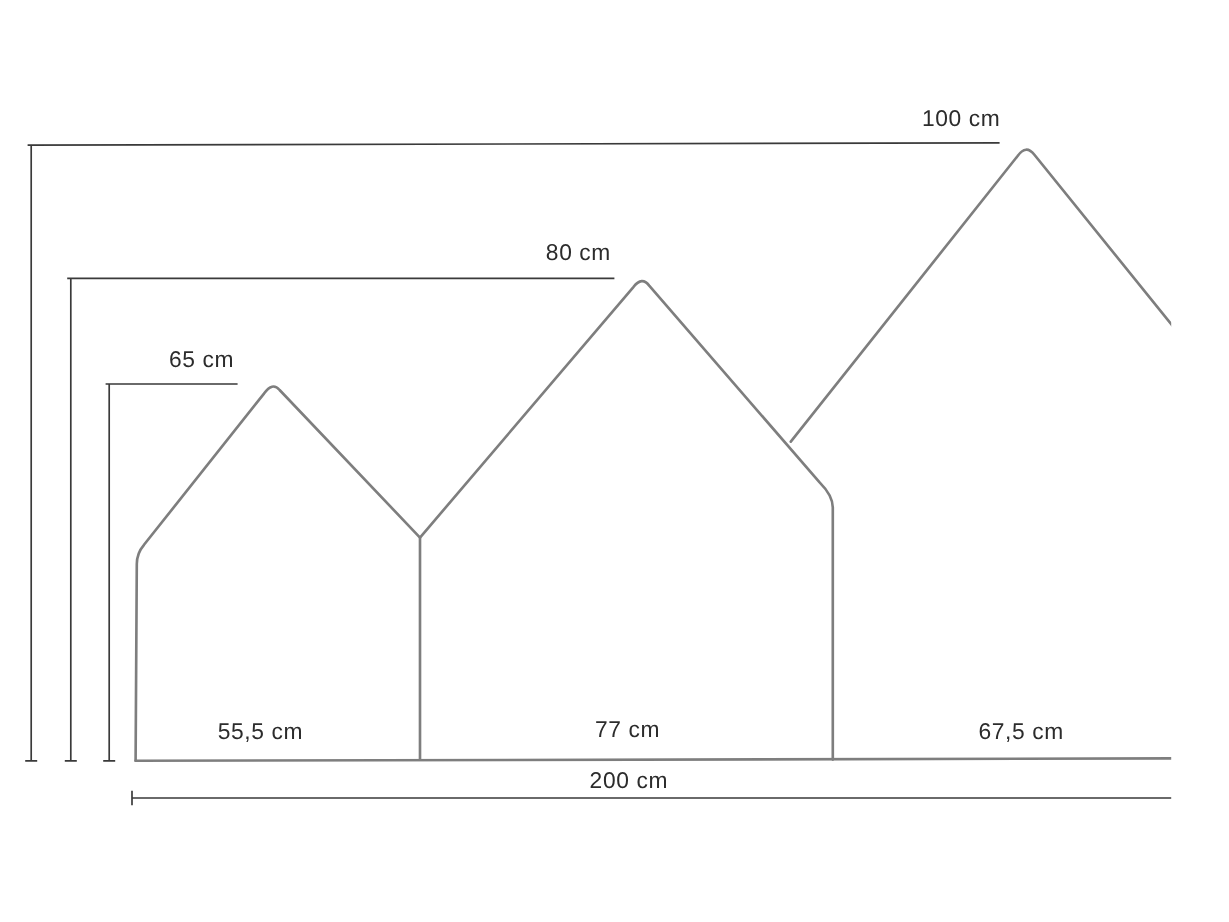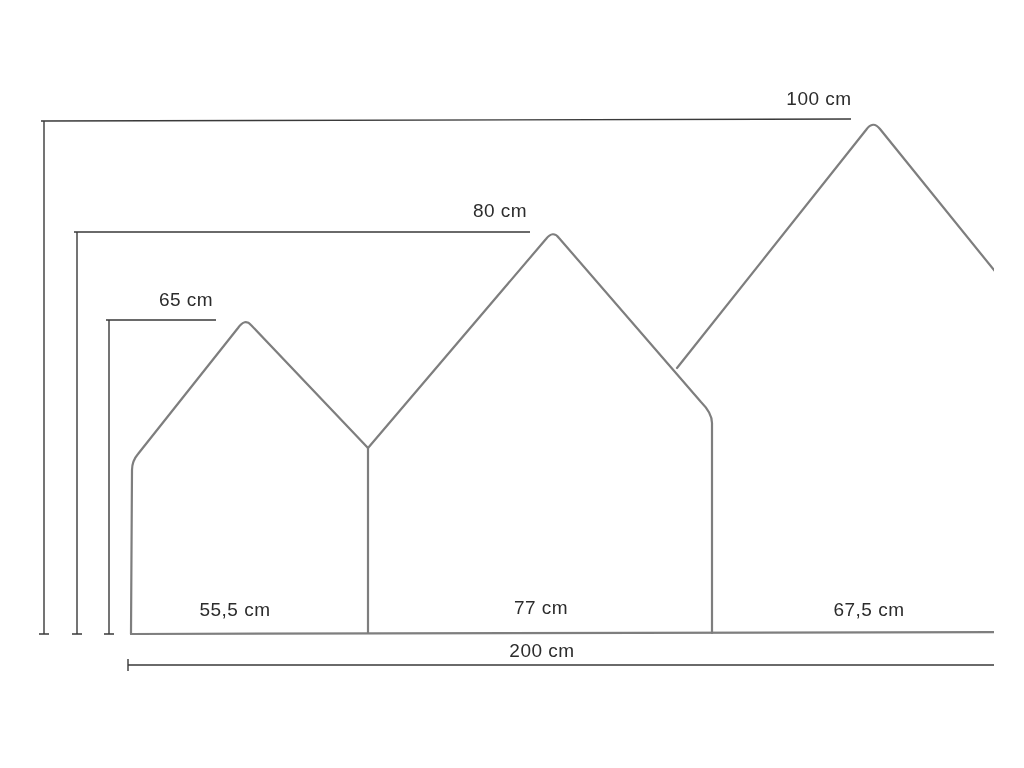--- a/index.html
+++ b/index.html
@@ -7,21 +7,20 @@
     padding: 0;
     background: #ffffff;
   }
   .canvas {
     position: relative;
     width: 976px;
     height: 768px;
     background: #ffffff;
     overflow: hidden;
     font-family: "Liberation Sans", "DejaVu Sans", sans-serif;
-    margin-left: 18px;
   }
   svg text {
     font-family: "Liberation Sans", "DejaVu Sans", sans-serif;
     font-size: 19px;
     letter-spacing: 0.5px;
     fill: #2c2c2c;
   }
   .panel-stroke {
     fill: none;
     stroke: #7e7e7e;

